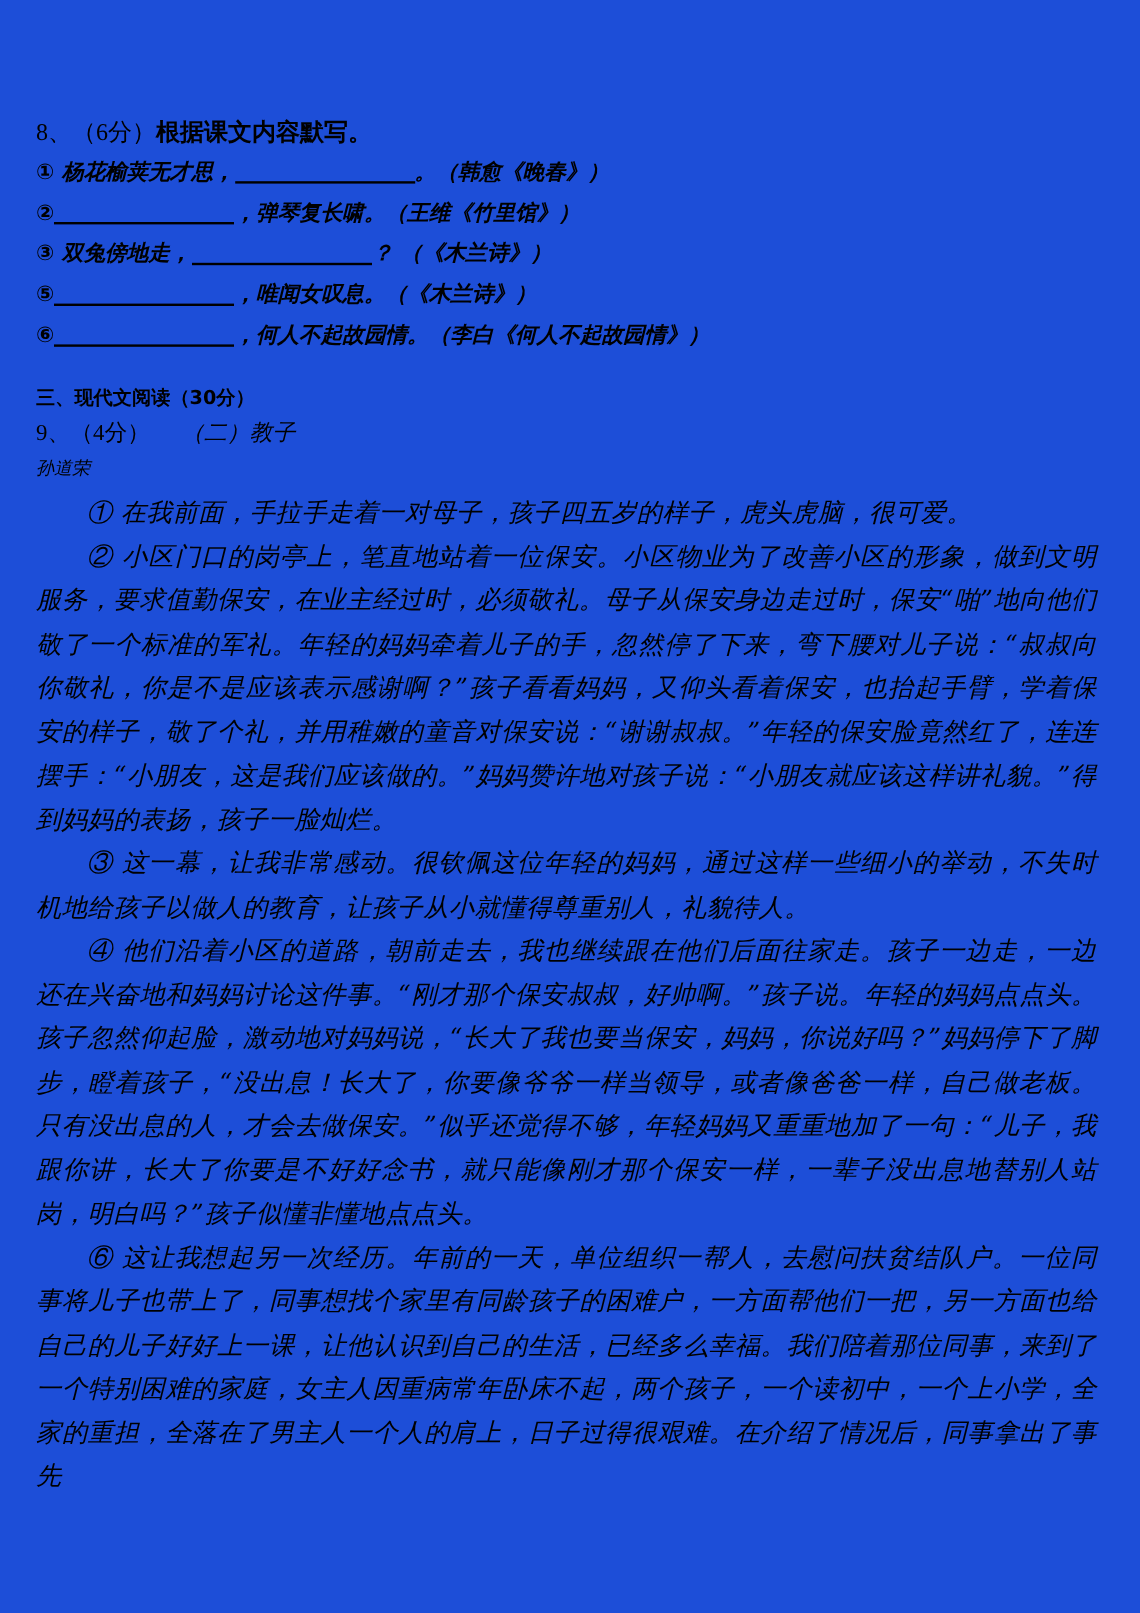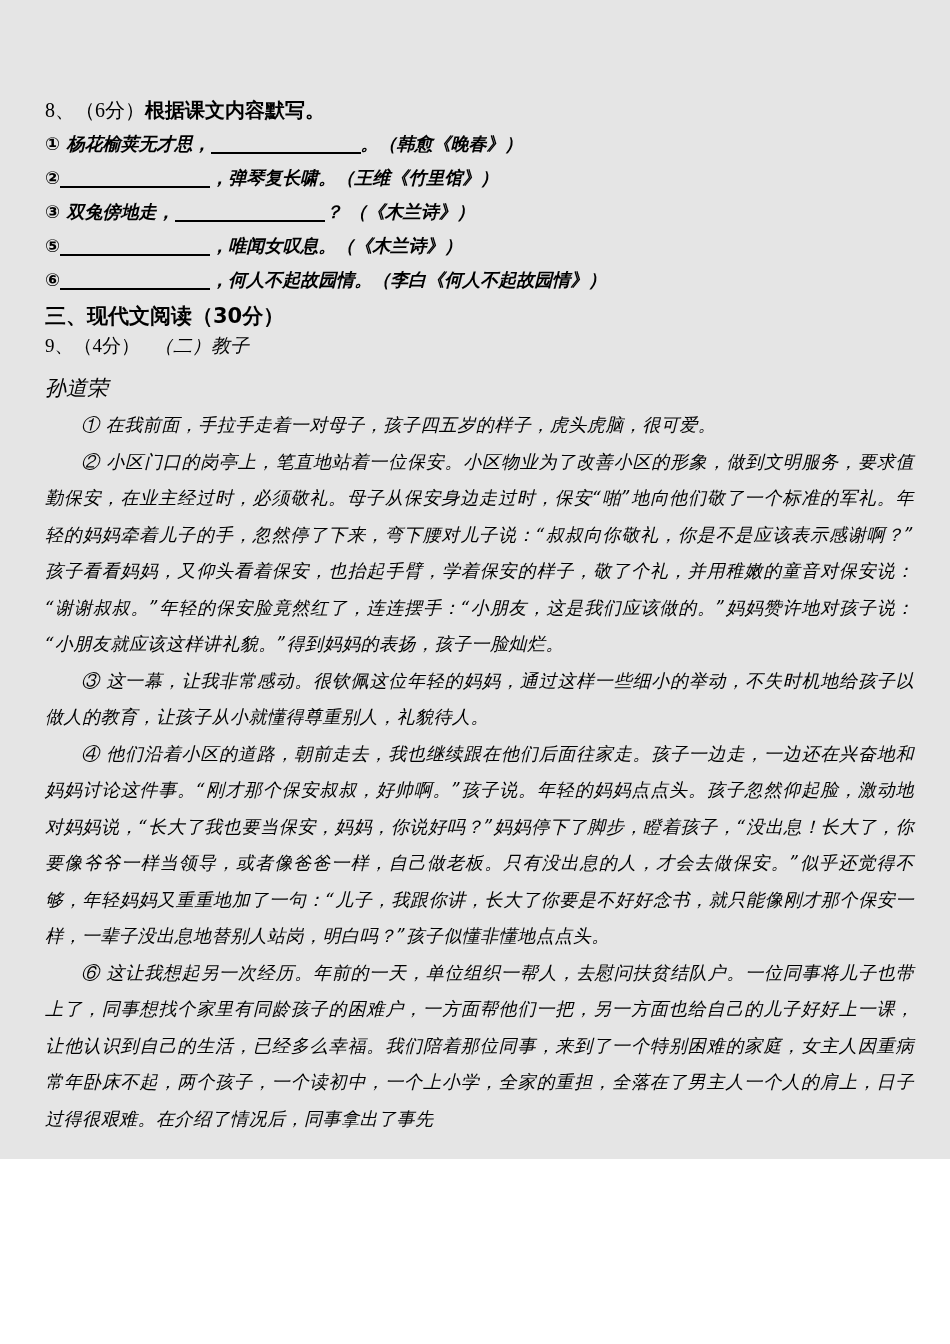--- a/index.html
+++ b/index.html
@@ -4,24 +4,24 @@
 <style>
   html, body {
     margin: 0;
     padding: 0;
     background: #ffffff;
     color: #000000;
   }
   .page {
     position: relative;
     width: 950px;
-    height: 1159px;
+    height: 1344px;
     box-sizing: border-box;
-    padding: 93px 36px 0 45px;
-    background: #e5e5e5;
+    padding: 93px 36px 0 30px;
+    background: #1d4ed8;
     overflow: hidden;
   }
   
   .serif-num {
     font-family: "Liberation Serif", "DejaVu Serif", serif;
     font-weight: 400;
   }
   .hei {
     font-family: "DejaVu Sans", "Liberation Sans", sans-serif;
     font-weight: 700;
@@ -47,45 +47,45 @@
   .blank {
     display: inline-block;
     width: 150px;
     height: 0.55em;
     border-bottom: 2px solid #000;
     vertical-align: -4px;
   }
   .blank.narrow { width: 110px; }
   
   .sec-header {
-    margin-top: 4px;
+    margin-top: 20px;
     height: 30px;
     line-height: 30px;
-    font-size: 21px;
+    font-size: 16px;
     white-space: nowrap;
   }
   .q9-line {
     height: 28px;
     line-height: 28px;
     font-size: 19px;
     white-space: nowrap;
   }
-  .q9-label { margin-left: 14px; }
+  .q9-label { margin-left: 26px; }
   .author-line {
-    margin-top: 14px;
+    margin-top: 0;
     height: 30px;
     line-height: 30px;
-    font-size: 21px;
+    font-size: 15px;
   }
   .body-text {
     margin-top: 4px;
   }
   .body-text p {
     margin: 0;
-    font-size: 18px;
+    font-size: 21px;
     line-height: 36.5px;
     text-align: justify;
     text-indent: 2em;
     letter-spacing: 0.5px;
   }
 </style>
 </head>
 <body>
 
 <div class="page">

